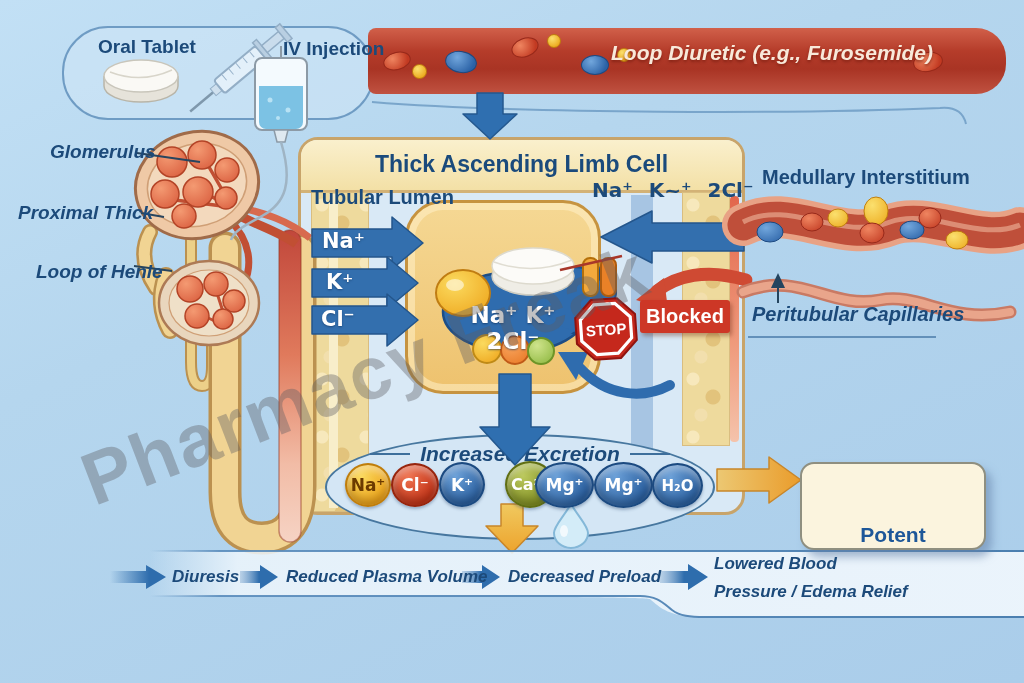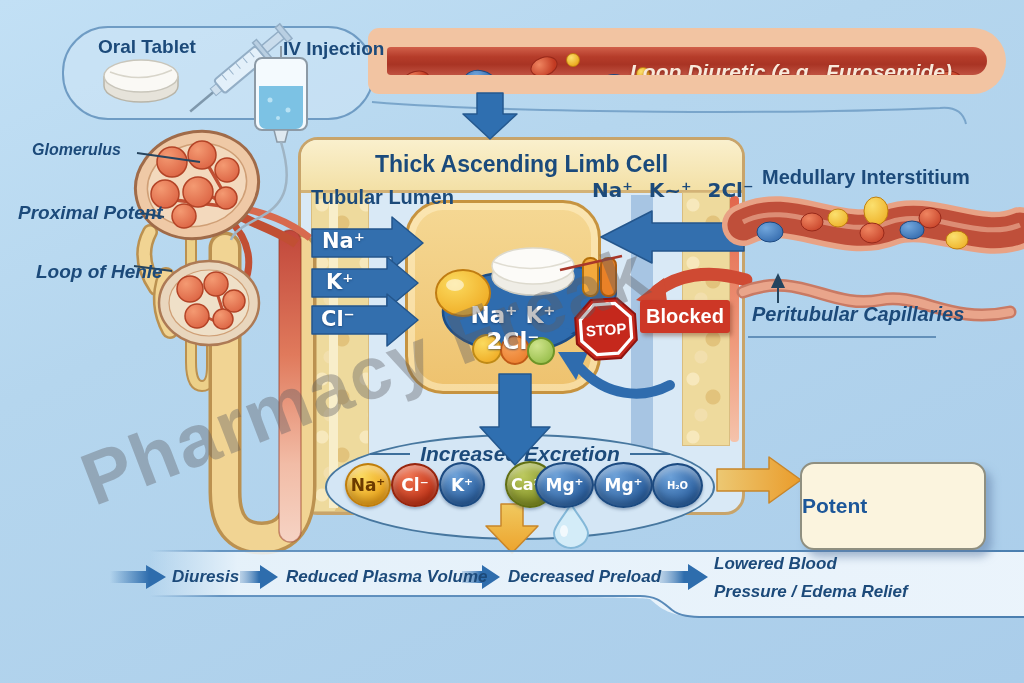--- a/index.html
+++ b/index.html
@@ -7,21 +7,21 @@
          background:linear-gradient(155deg,#c2e0f5 0%,#b5d6ee 35%,#aacdea 100%);
          font-family:"Liberation Sans","DejaVu Sans",sans-serif;}
   .abs{position:absolute;}
   .lbl{position:absolute;color:#1c4a7a;font-weight:bold;white-space:nowrap;z-index:10;}
   .it{font-style:italic;}
   
   .capsule{left:62px;top:26px;width:308px;height:90px;border-radius:46px;
            border:2px solid #6f9cc4;background:rgba(208,230,246,.55);z-index:1;}
   
   .vessel{left:368px;top:28px;width:638px;height:66px;border-radius:12px 36px 36px 12px;
-          background:#f2c4a2;padding:19px;box-sizing:border-box;z-index:2;}
+          background:#f2c4a2;padding:0;box-sizing:border-box;z-index:2;}
   .vessel-core{position:relative;width:100%;height:100%;border-radius:8px 30px 30px 8px;
           background:linear-gradient(#d1604a 0%,#b53c2a 35%,#a93424 62%,#c05241 100%);overflow:hidden;}
   .vessel-label{position:absolute;left:243px;top:13px;color:#f8e9da;font-weight:bold;font-style:italic;
           font-size:21px;white-space:nowrap;text-shadow:0 2px 3px rgba(110,25,12,.65);}
   .pt{position:absolute;border-radius:50%;}
   .pt.r{background:radial-gradient(circle at 35% 30%,#ef8560,#c23a22 75%);border:1px solid #97291a;}
   .pt.y{background:radial-gradient(circle at 35% 30%,#fbe06e,#ecab1f 75%);border:1px solid #c07f0e;}
   .pt.b{background:radial-gradient(circle at 35% 30%,#72a7dd,#2b62a6 75%);border:1px solid #1d4a82;}
   
   .cell{left:298px;top:137px;width:447px;height:378px;border-radius:20px;border:3px solid #c8a46a;
@@ -59,21 +59,21 @@
   .chip{position:absolute;border-radius:50%;display:flex;align-items:center;justify-content:center;
         font-weight:bold;font-family:"DejaVu Sans",sans-serif;font-size:17px;color:#fff;z-index:7;
         box-shadow:inset 0 -6px 8px rgba(0,0,0,.2),inset 0 5px 6px rgba(255,255,255,.4),0 2px 3px rgba(40,70,110,.35);}
   .chip.yellow{background:radial-gradient(circle at 35% 30%,#fbda5e,#eda31a 72%);border:2px solid #bf7d0c;color:#6b3a00;}
   .chip.red{background:radial-gradient(circle at 35% 30%,#ef7350,#c23317 72%);border:2px solid #96250e;}
   .chip.blue{background:radial-gradient(circle at 35% 30%,#6ba0d8,#2a5f9f 74%);border:2px solid #1c4a80;}
   .chip.olive{background:radial-gradient(circle at 35% 30%,#bcc95e,#7f8d20 74%);border:2px solid #606e14;margin-left:20px;}
   
   .potent{left:800px;top:462px;width:182px;height:84px;background:#fbf4de;border:2px solid #8f8f80;
         border-radius:14px;z-index:6;box-shadow:6px 7px 8px rgba(100,130,170,.55);
-        display:flex;flex-direction:column;align-items:flex-start;justify-content:center;}
+        display:flex;flex-direction:row;align-items:flex-end;justify-content:center;}
   .potent div{color:#1d5799;font-weight:bold;font-size:21px;line-height:1.25;}
   .chain-label{position:absolute;top:567px;color:#1c4a7a;font-weight:bold;font-style:italic;
         font-size:17px;white-space:nowrap;z-index:10;}
   .watermark{left:85px;top:440px;transform:rotate(-21deg);transform-origin:0 50%;z-index:30;
         font-size:74px;font-weight:bold;color:rgba(92,92,98,.38);letter-spacing:2px;
         white-space:nowrap;pointer-events:none;}
   svg text{font-family:"Liberation Sans","DejaVu Sans",sans-serif;}
 </style>
 </head>
 <body>
@@ -325,22 +325,22 @@
       <polygon points="110,571 146,571 146,565 166,577 146,589 146,583 110,583" fill="url(#gLeadArr)"></polygon>
       <polygon points="240,571 260,571 260,565 278,577 260,589 260,583 240,583" fill="url(#gChainArr)"></polygon>
       <polygon points="462,571 482,571 482,565 500,577 482,589 482,583 462,583" fill="url(#gChainArr)"></polygon>
       <polygon points="660,571 688,571 688,564 708,577 688,590 688,583 660,583" fill="url(#gChainArr)"></polygon>
     </g>
   </svg>
 
   <div class="lbl" style="left:98px;top:36px;font-size:19px">Oral Tablet</div>
   <div class="lbl" style="left:283px;top:38px;font-size:19px">IV Injection</div>
 
-  <div class="lbl it" style="left:32px;top:141px;font-size:16px">Glomerulus</div>
-  <div class="lbl it" style="left:18px;top:202px;font-size:19px">Proximal Potent</div>
+  <div class="lbl it" style="left:50px;top:141px;font-size:19px">Glomerulus</div>
+  <div class="lbl it" style="left:18px;top:202px;font-size:19px">Proximal Thick</div>
   <div class="lbl it" style="left:36px;top:261px;font-size:19px">Loop of Henle</div>
 
   <div class="lbl" style="left:311px;top:186px;font-size:20px">Tubular Lumen</div>
   <div class="lbl" style="left:592px;top:178px;font-size:20px;word-spacing:9px;font-family:'DejaVu Sans',sans-serif">Na⁺ K~⁺ 2Cl⁻</div>
 
   <div class="abs arrow-ion" style="left:322px;top:229px">Na⁺</div>
   <div class="abs arrow-ion" style="left:326px;top:270px">K⁺</div>
   <div class="abs arrow-ion" style="left:321px;top:307px">Cl⁻</div>
 
   <div class="abs transp-label">Na⁺ K⁺ 2Cl⁻</div>
@@ -364,21 +364,21 @@
       <span>Increased Excretion</span>
       <div class="dash"></div>
     </div>
   </div>
   <div class="chip yellow" style="left:345px;top:463px;width:42px;height:40px">Na⁺</div>
   <div class="chip red" style="left:391px;top:463px;width:44px;height:40px">Cl⁻</div>
   <div class="chip blue" style="left:439px;top:462px;width:42px;height:41px">K⁺</div>
   <div class="chip olive" style="left:485px;top:461px;width:46px;height:43px;font-size:16px">Ca²⁺</div>
   <div class="chip blue" style="left:535px;top:462px;width:55px;height:42px">Mg⁺</div>
   <div class="chip blue" style="left:594px;top:462px;width:55px;height:42px">Mg⁺</div>
-  <div class="chip blue" style="left:652px;top:463px;width:47px;height:41px;font-size:10px">H₂O</div>
+  <div class="chip blue" style="left:652px;top:463px;width:47px;height:41px;font-size:15px">H₂O</div>
 
   <div class="abs potent">
     <div>Potent</div>
   </div>
 
   <div class="chain-label" style="left:172px">Diuresis</div>
   <div class="chain-label" style="left:508px">Decreased Preload</div>
   <div class="chain-label" style="left:286px">Reduced Plasma Volume</div>
   <div class="chain-label" style="left:714px;top:554px">Lowered Blood</div>
   <div class="chain-label" style="left:714px;top:582px">Pressure / Edema Relief</div>

